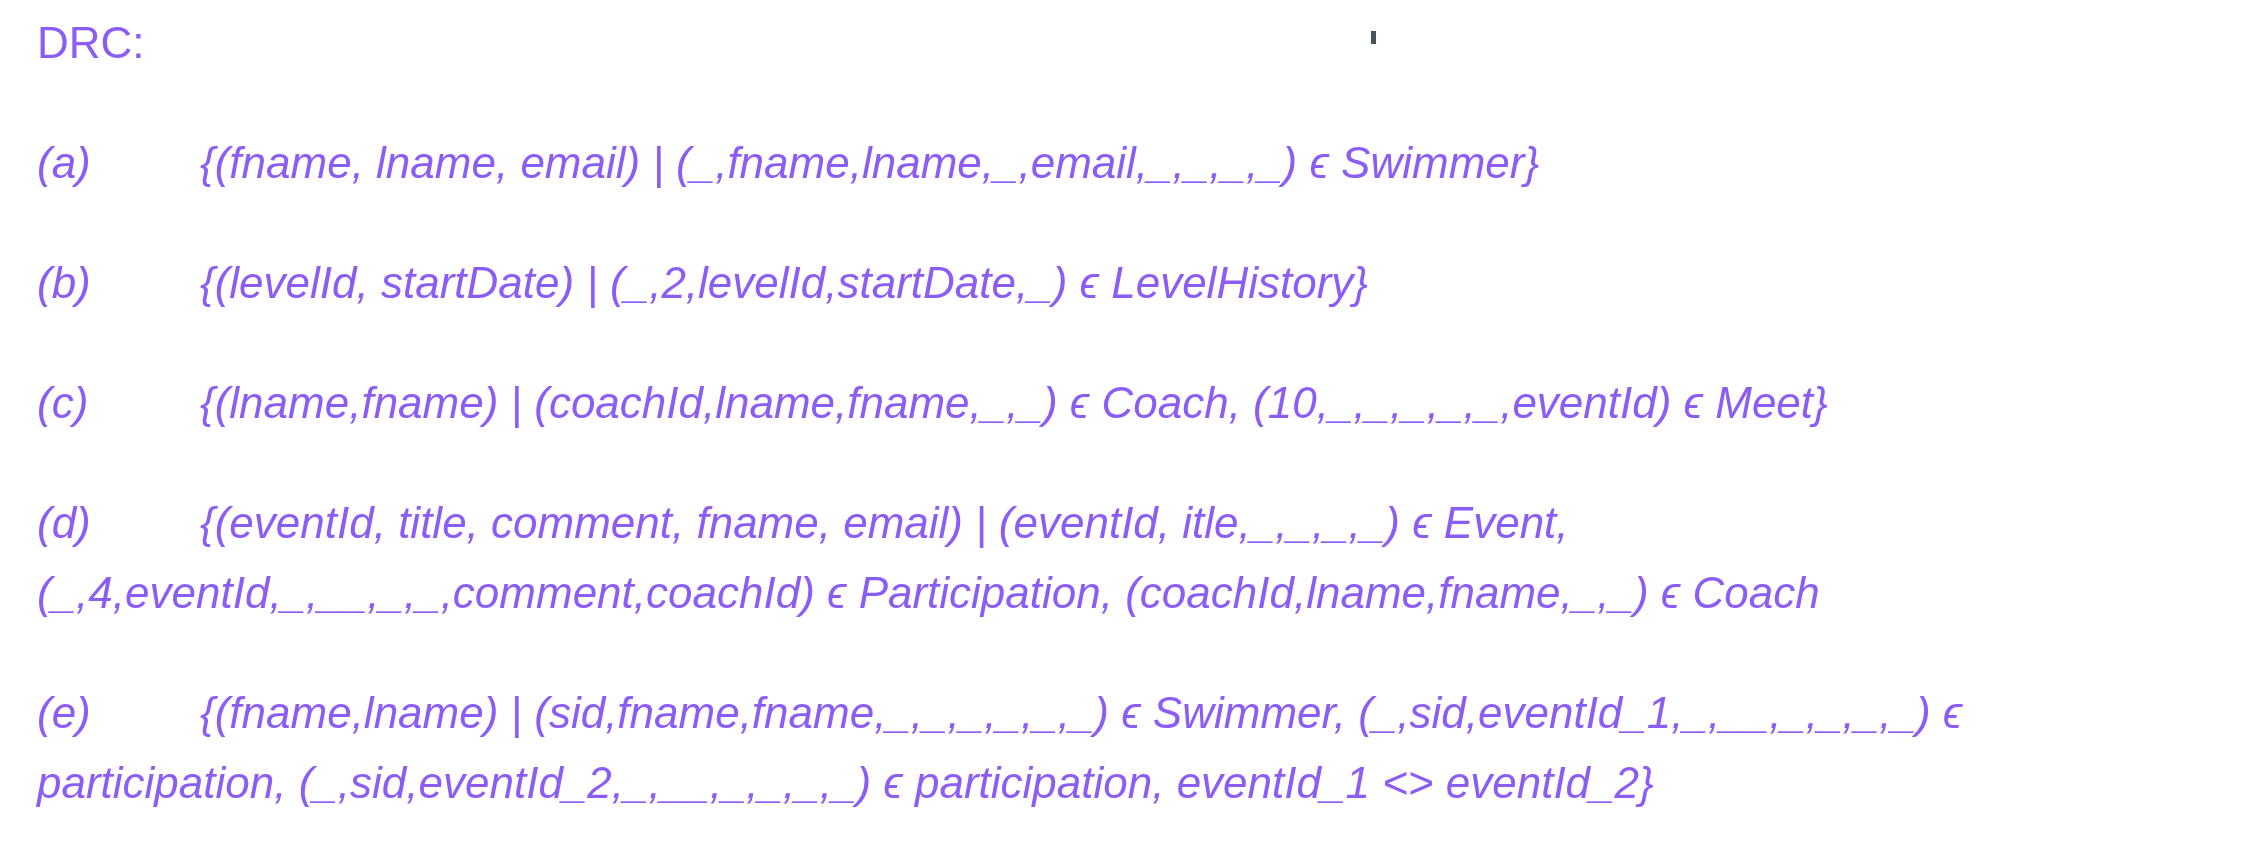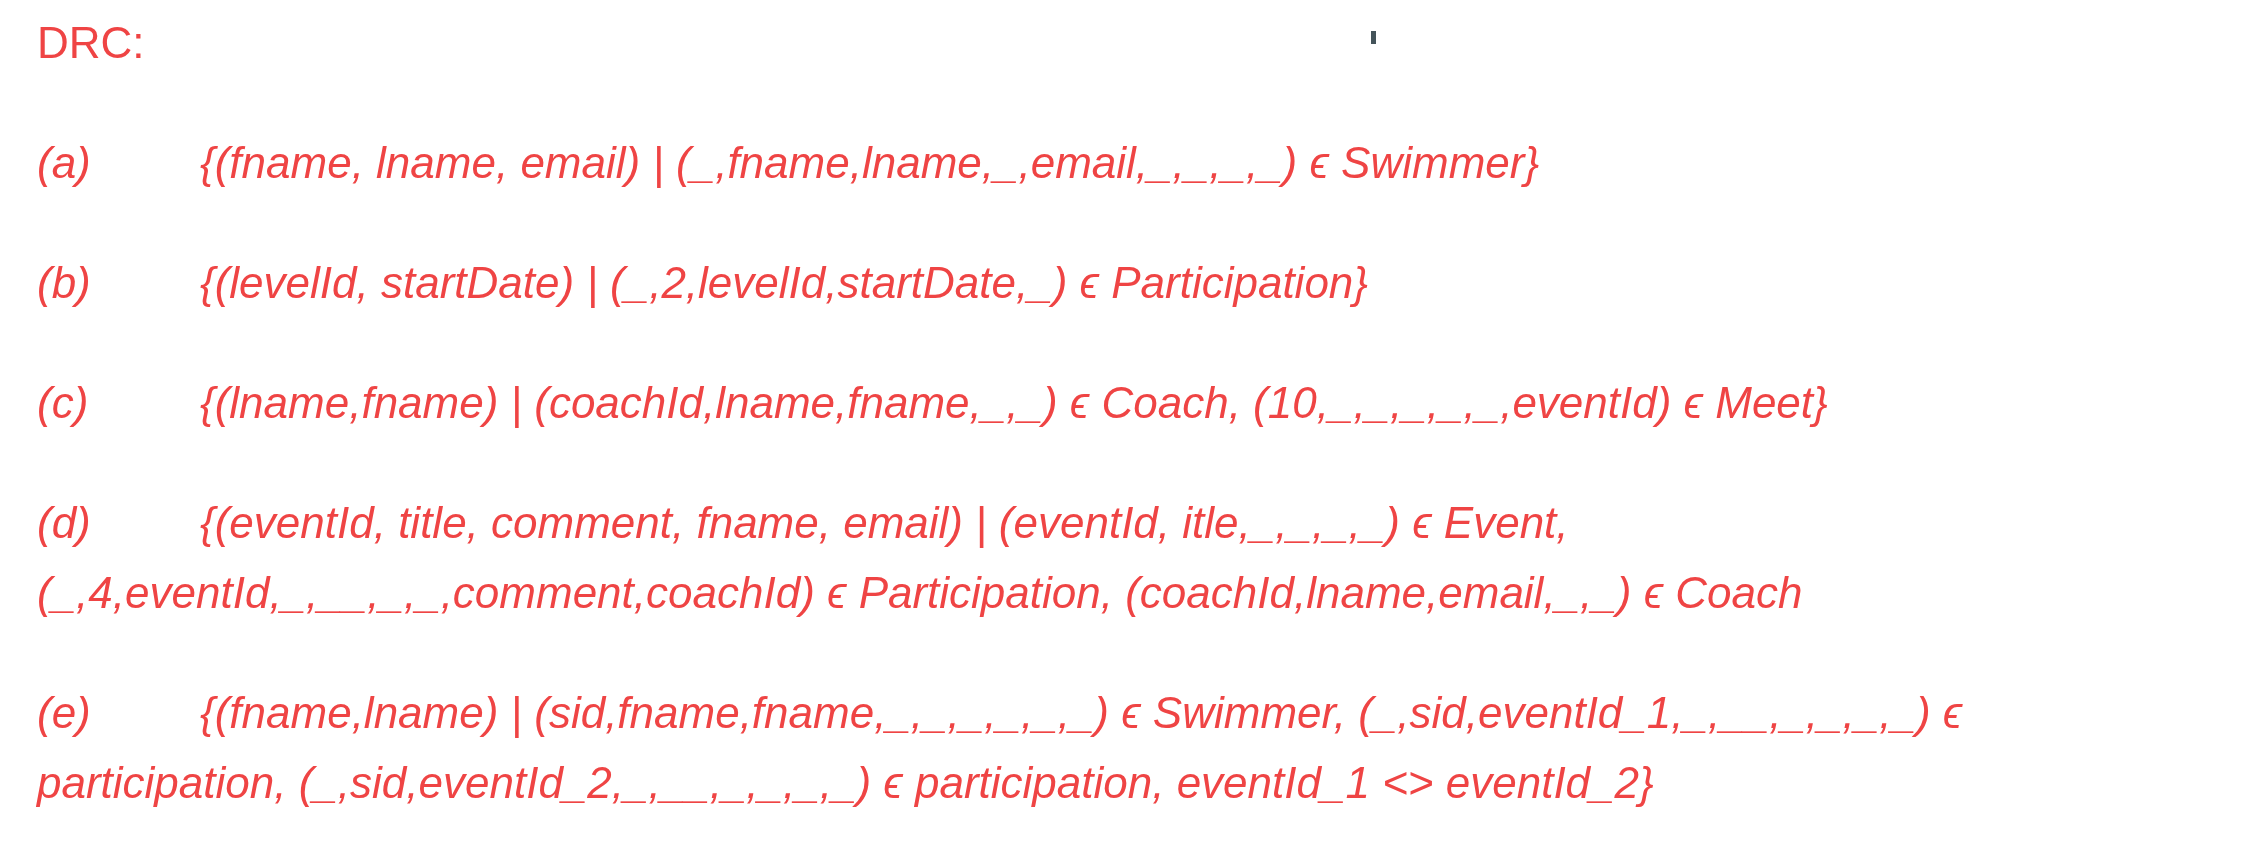--- a/index.html
+++ b/index.html
@@ -11,21 +11,21 @@
     overflow: hidden;
   }
   .doc {
     position: relative;
     width: 1914px;
     height: 854px;
     padding: 8px 0 0 37px;
     box-sizing: border-box;
     font-family: "Liberation Sans", "DejaVu Sans", sans-serif;
     font-size: 44px;
-    color: #ef4444;
+    color: #8b5cf6;
   }
   .title {
     margin: 0 0 50px 0;
     line-height: 70px;
     white-space: nowrap;
   }
   .item {
     margin: 0 0 50px 0;
     font-style: italic;
   }
@@ -53,36 +53,36 @@
   <p class="title">DRC:</p>
 
   <div class="item">
     <div class="line">
       <span class="label">(a)</span><span>{(fname, lname, email) | (_,fname,lname,_,email,_,_,_,_) ϵ Swimmer}</span>
     </div>
   </div>
 
   <div class="item">
     <div class="line">
-      <span class="label">(b)</span><span>{(levelId, startDate) | (_,2,levelId,startDate,_) ϵ Participation}</span>
+      <span class="label">(b)</span><span>{(levelId, startDate) | (_,2,levelId,startDate,_) ϵ LevelHistory}</span>
     </div>
   </div>
 
   <div class="item">
     <div class="line">
       <span class="label">(c)</span><span>{(lname,fname) | (coachId,lname,fname,_,_) ϵ Coach, (10,_,_,_,_,_,eventId) ϵ Meet}</span>
     </div>
   </div>
 
   <div class="item">
     <div class="line">
       <span class="label">(d)</span><span>{(eventId, title, comment, fname, email) | (eventId, itle,_,_,_,_) ϵ Event,</span>
     </div>
     <div class="line">
-      <span>(_,4,eventId,_,__,_,_,comment,coachId) ϵ Participation, (coachId,lname,email,_,_) ϵ Coach</span>
+      <span>(_,4,eventId,_,__,_,_,comment,coachId) ϵ Participation, (coachId,lname,fname,_,_) ϵ Coach</span>
     </div>
   </div>
 
   <div class="item">
     <div class="line">
       <span class="label">(e)</span><span>{(fname,lname) | (sid,fname,fname,_,_,_,_,_,_) ϵ Swimmer, (_,sid,eventId_1,_,__,_,_,_,_) ϵ</span>
     </div>
     <div class="line">
       <span>participation, (_,sid,eventId_2,_,__,_,_,_,_) ϵ participation, eventId_1 &lt;&gt; eventId_2}</span>
     </div>

